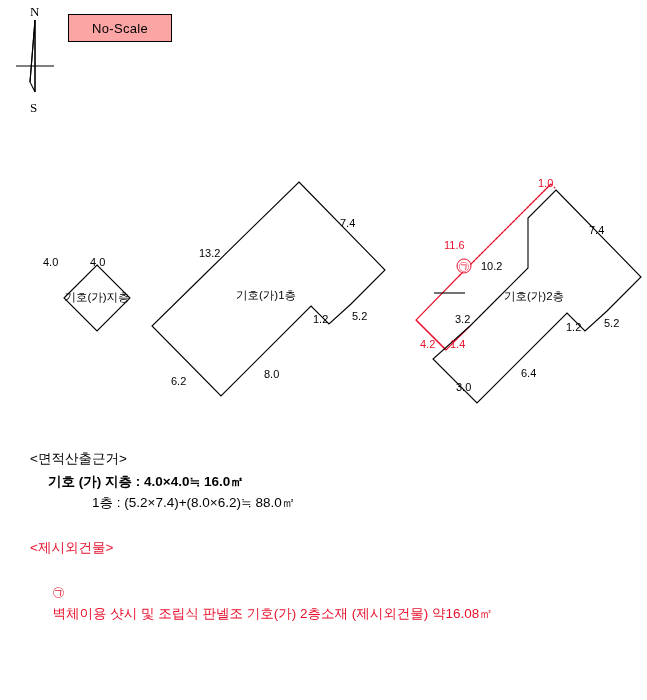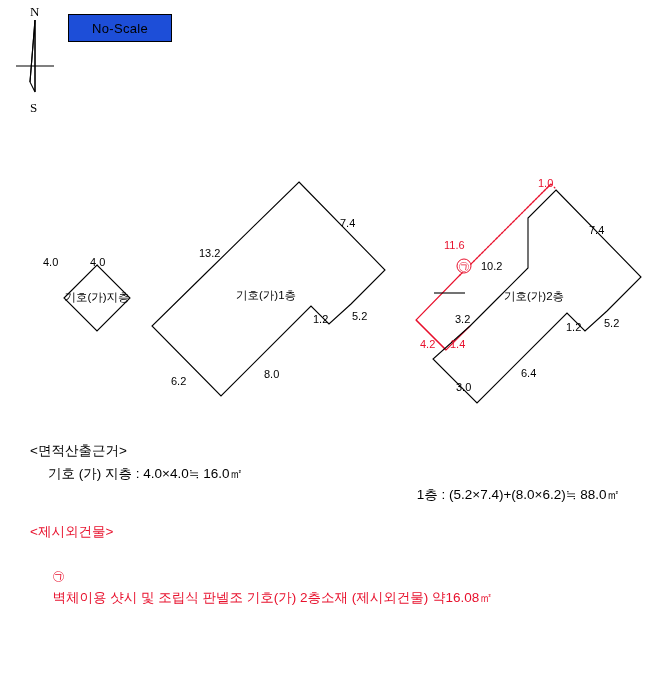--- a/index.html
+++ b/index.html
@@ -36,21 +36,21 @@
     left: 22px;
   }
   .compass .n-label { top: 0px; }
   .compass .s-label { top: 96px; }
 
   
   .noscale-box {
     left: 68px; top: 14px;
     width: 102px; height: 26px;
     border: 1px solid #000;
-    background: #1d4ed8;
+    background: #fca5a5;
     display: flex;
     align-items: center;
     justify-content: center;
     font-size: 13px;
     font-family: "Liberation Sans", sans-serif;
     letter-spacing: 0.3px;
   }
 
   
   #drawing {
@@ -91,24 +91,24 @@
   }
 
   
   .notes {
     left: 30px; top: 440px;
     width: 590px;
     font-size: 13.5px;
     line-height: 21px;
     font-family: "Liberation Sans", sans-serif;
   }
-  .notes .heading { margin-bottom: 2px; }
+  .notes .heading { margin-bottom: 2px; margin-top: 8px; }
   .notes .line { white-space: pre; }
-  .notes .indent1 { padding-left: 18px; }
-  .notes .indent2 { padding-left: 62px; text-align: right; }
+  .notes .indent1 { padding-left: 18px; font-weight: bold; }
+  .notes .indent2 { padding-left: 62px; }
   .notes .gap { height: 16px; }
   .red { color: #e8112d; }
   .circ-mark {
     display: inline-block;
     font-size: 12px;
     color: #e8112d;
   }
 </style>
 </head>
 <body>

